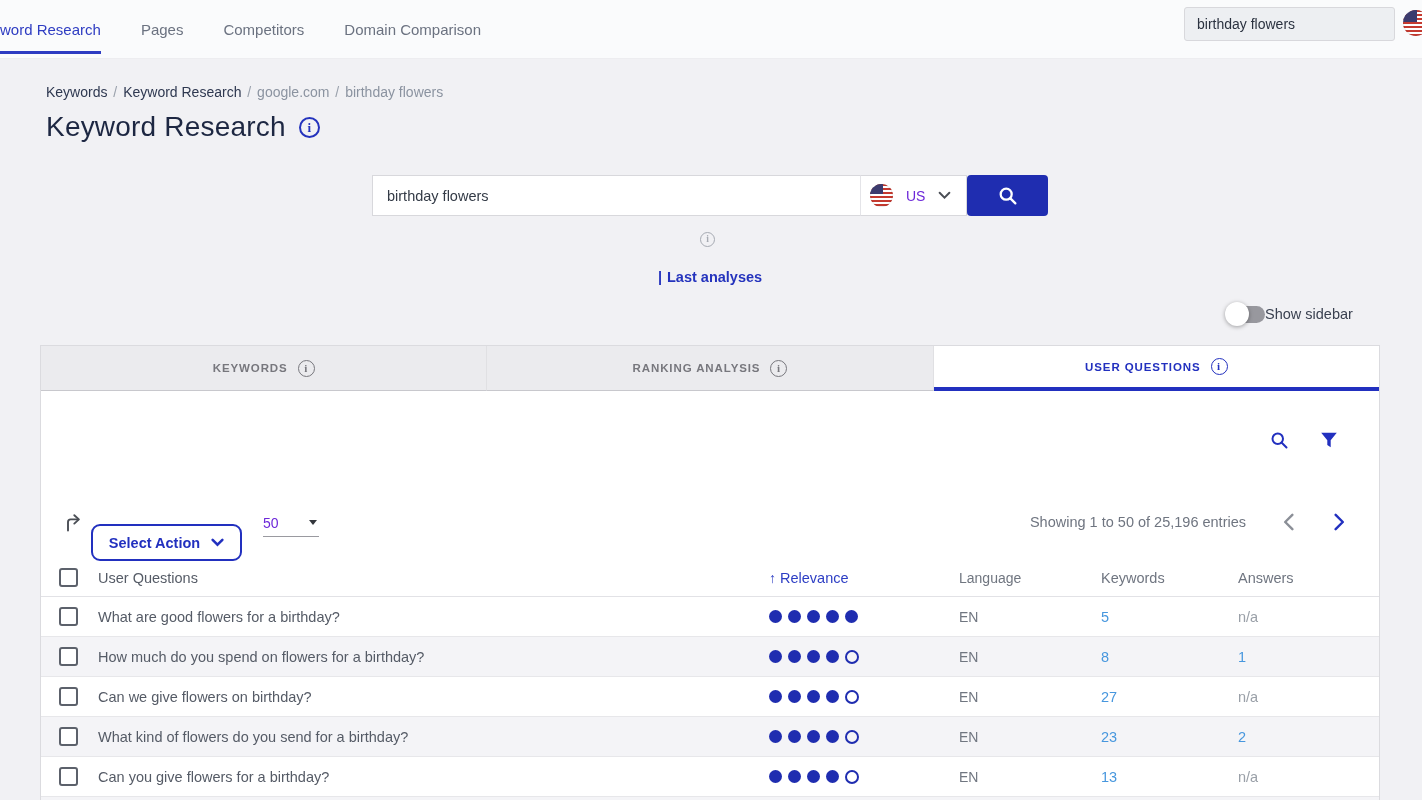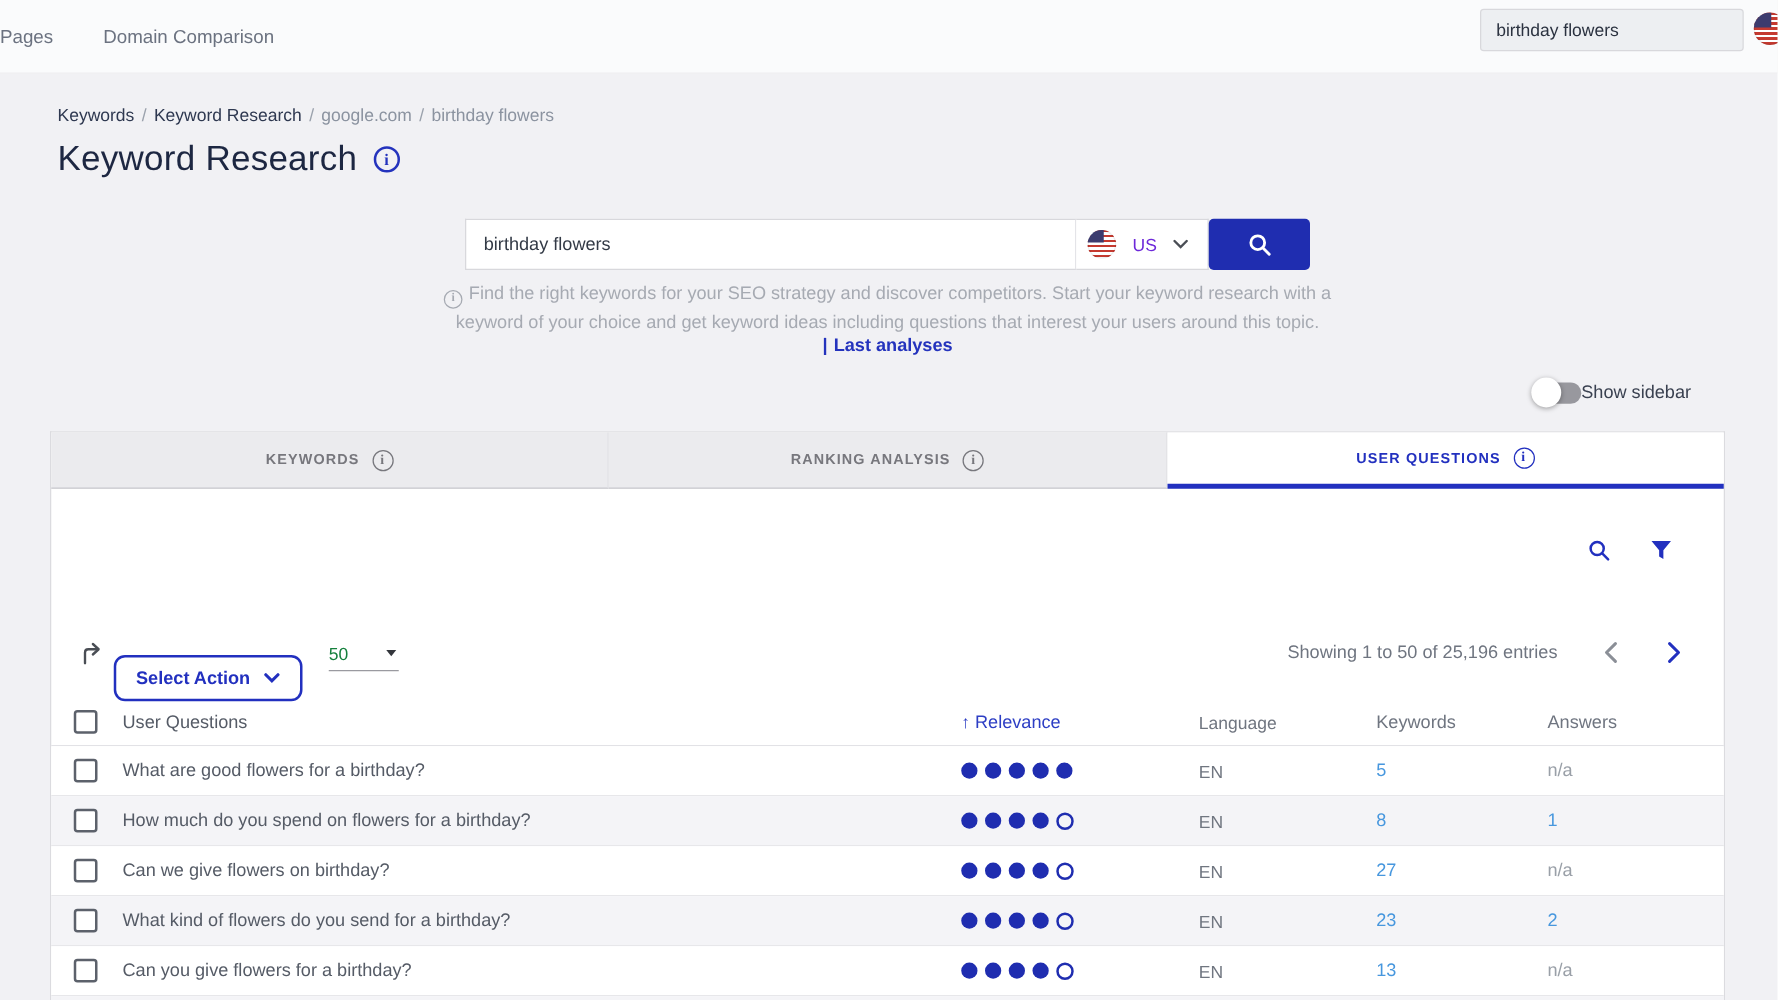--- a/index.html
+++ b/index.html
@@ -56,21 +56,21 @@
   .tab{flex:1;display:flex;align-items:center;justify-content:center;gap:10px;background:#ebebee;color:#77777d;font-size:11.5px;font-weight:700;letter-spacing:0.9px;border-bottom:1px solid #c8c8cd;border-right:1px solid #e0e0e3;cursor:pointer;box-sizing:border-box;}
   .tab:last-child{border-right:none;}
   .tab.active{background:#fff;color:#2230bf;border-bottom:4px solid #2230bf;}
   .tab-info{width:17px;height:17px;}
   
   .icon-search{position:absolute;left:1228px;top:84px;width:20px;height:20px;color:#2230bf;cursor:pointer;}
   .icon-filter{position:absolute;left:1278px;top:84px;width:20px;height:20px;color:#2230bf;cursor:pointer;}
   
   .export-btn{position:absolute;left:22px;top:165px;width:22px;height:22px;color:#4a4e55;cursor:pointer;}
   .select-action{position:absolute;left:50px;top:159px;width:151px;height:37px;box-sizing:border-box;background:#fff;border:2px solid #2230bf;border-radius:9px;color:#2230bf;font-size:14.5px;font-weight:700;font-family:inherit;display:flex;align-items:center;justify-content:center;gap:11px;cursor:pointer;margin-top:19px;}
-  .page-size{position:absolute;left:222px;top:163px;width:56px;height:27px;border-bottom:1px solid #9a9aa0;display:flex;align-items:center;justify-content:space-between;font-size:14px;color:#15803d;cursor:pointer;}
+  .page-size{position:absolute;left:222px;top:163px;width:56px;height:27px;border-bottom:1px solid #9a9aa0;display:flex;align-items:center;justify-content:space-between;font-size:14px;color:#6d28d9;cursor:pointer;}
   .tri{width:0;height:0;border-left:4.5px solid transparent;border-right:4.5px solid transparent;border-top:5px solid #33363c;margin-right:2px;}
   .showing{position:absolute;right:133px;top:168px;font-size:14.5px;color:#6f7580;line-height:17px;}
   .pager-prev{position:absolute;left:1242px;top:167px;width:16px;height:18px;color:#8b8f97;cursor:pointer;}
   .pager-next{position:absolute;left:1293px;top:167px;width:16px;height:18px;color:#2230bf;cursor:pointer;}
   
   .table{position:absolute;left:0;top:213px;width:100%;}
   .trow-grid{display:grid;grid-template-columns:57px 671px 187px 141px 137px 1fr;align-items:center;}
   .thead{height:37px;border-bottom:1px solid #e2e2e6;}
   .th{font-size:14.5px;color:#6f7580;}
   .th.blue{color:#2d3ec4;cursor:pointer;}
@@ -88,21 +88,23 @@
   .dot{width:13px;height:13px;border-radius:50%;background:#1f2db0;}
   .dot.outline{background:transparent;box-sizing:border-box;border:2.6px solid #1f2db0;width:14px;height:14px;}
   .partial-row{height:6px;background:#f4f4f7;}
   svg{display:block;}
 </style>
 </head>
 <body>
 
 <div class="topnav">
   <div class="nav-items">
+      <div class="nav-item active">word Research</div>
       <div class="nav-item">Pages</div>
+      <div class="nav-item">Competitors</div>
       <div class="nav-item">Domain Comparison</div>
     </div>
   <input class="nav-search" type="text" value="birthday flowers" style="">
   <span class="flag nav-flag"></span>
 </div>
 
 <div class="breadcrumb"><span class="bc-item">Keywords</span><span class="bc-sep"> / </span><span class="bc-item">Keyword Research</span><span class="bc-sep"> / </span><span class="bc-item muted">google.com</span><span class="bc-sep"> / </span><span class="bc-item muted">birthday flowers</span></div>
 
 <div class="page-title-row">
   <h1 class="page-title">Keyword Research</h1>
@@ -119,21 +121,21 @@
       </svg>
   </div>
   <button class="search-btn">
     <svg width="21" height="21" viewBox="0 0 24 24" fill="none" stroke="currentColor" stroke-width="2.6" stroke-linecap="round">
         <circle cx="10.5" cy="10.5" r="6.3"></circle>
         <line x1="15.3" y1="15.3" x2="21" y2="21"></line>
       </svg>
   </button>
 </div>
 
-<div class="search-desc"><span class="info-icon desc-info"></span><span>Find the right keywords for your SEO strategy and discover competitors. Start your keyword research with a keyword of your choice and get keyword ideas including questions that interest your users around this topic.</span></div>
+<div class="search-desc"><span class="info-icon desc-info"></span></div>
 
 <div class="last-analyses"><span>|</span><a class="la-link">Last analyses</a></div>
 
 <div class="toggle-row">
   <div class="toggle">
       <span class="toggle-knob"></span>
     </div>
   <span class="toggle-label">Show sidebar</span>
 </div>
 

